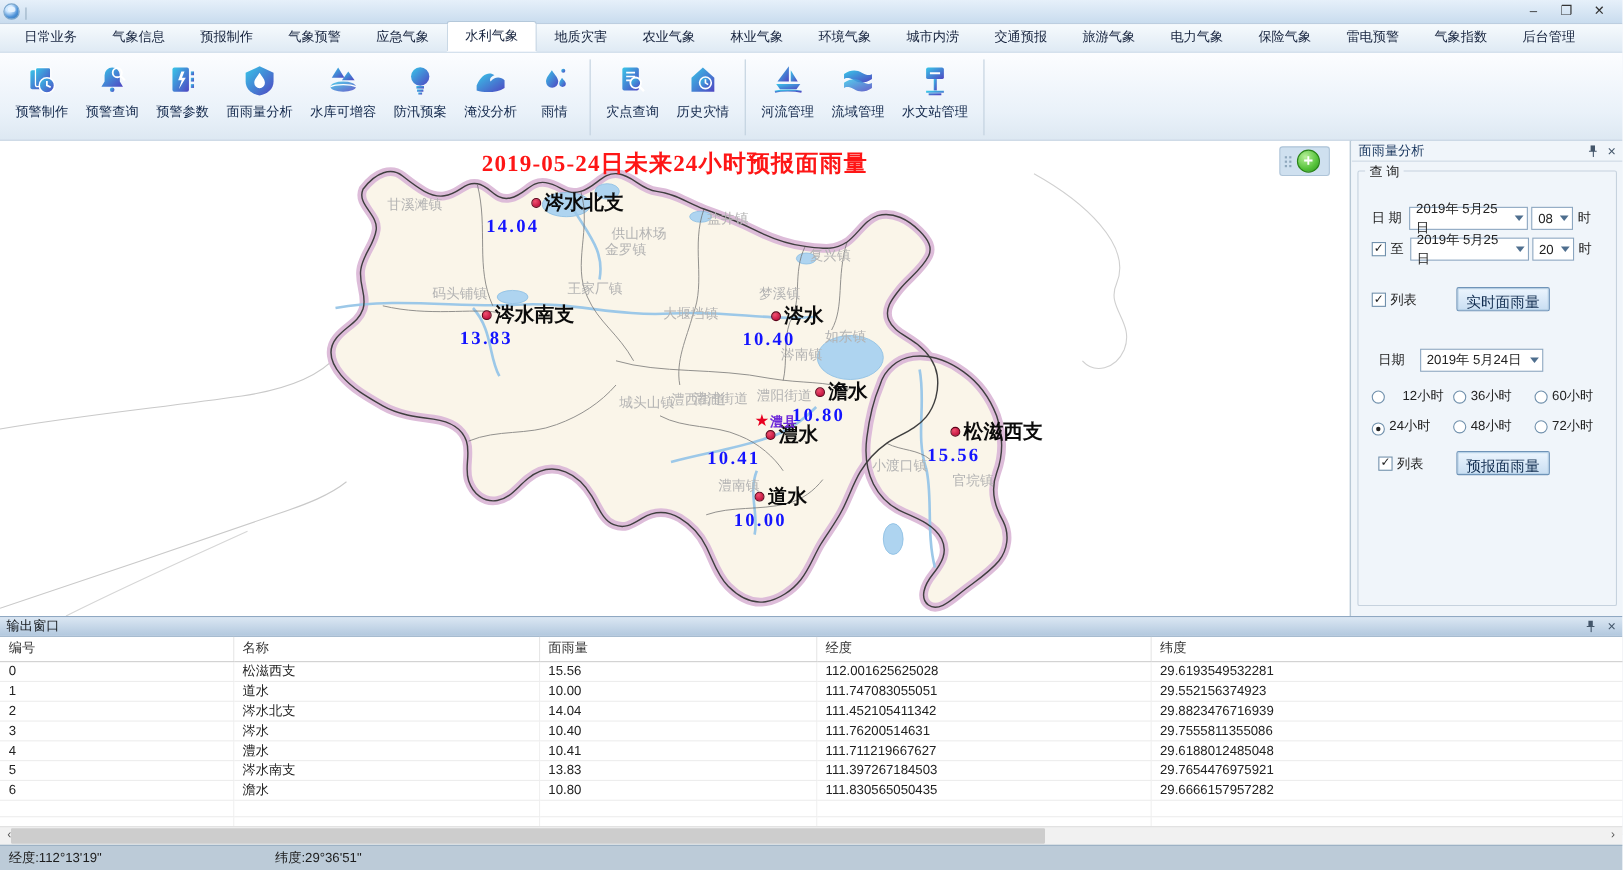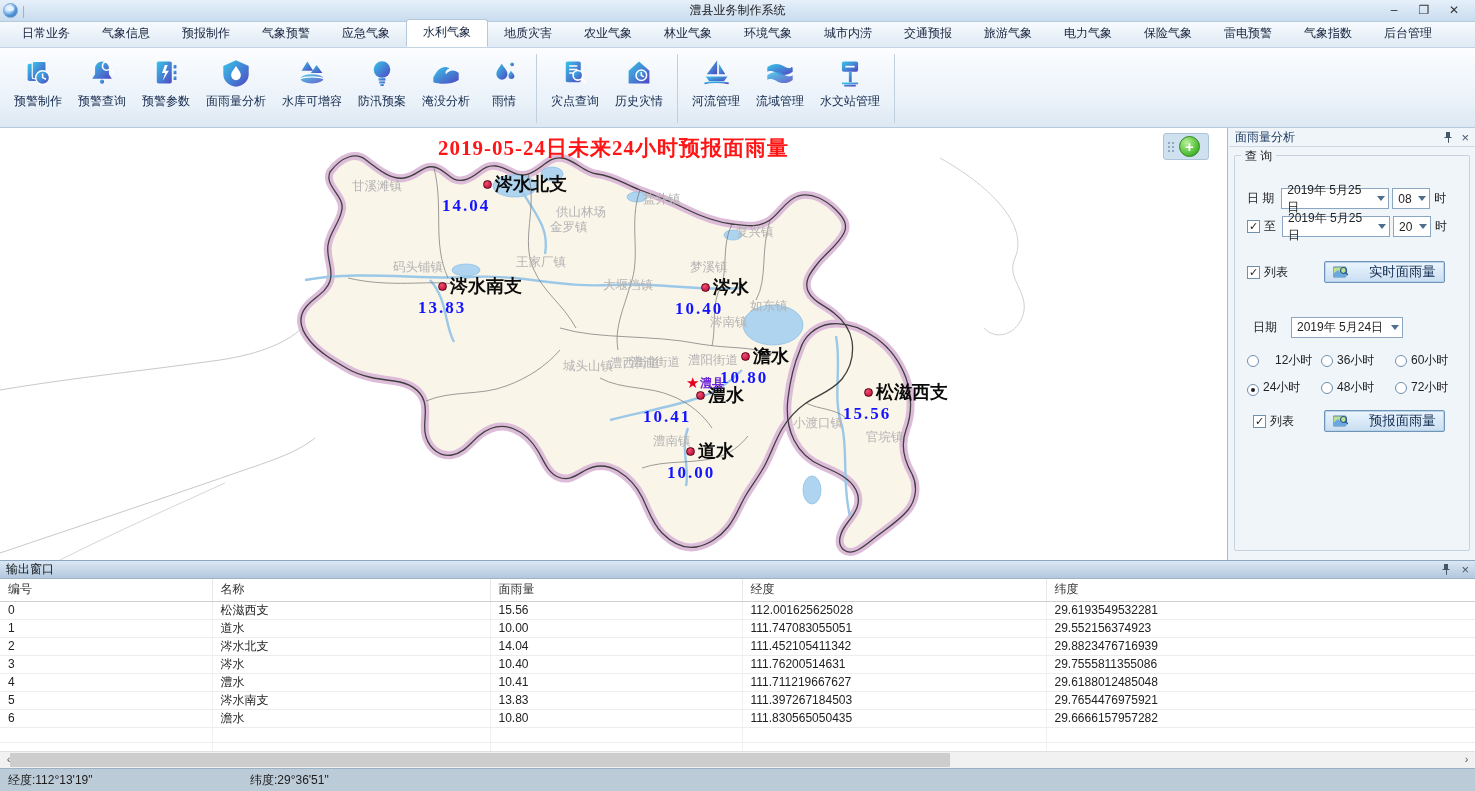--- a/index.html
+++ b/index.html
@@ -83,23 +83,23 @@
     justify-content:center; }
   .combo .arr::after{ content:""; border:4px solid transparent; border-top:5px solid #4e6e8e;
     margin-top:4px; }
   .cbx { width:13px; height:13px; background:#fff; border:1px solid #7090ac; color:#222;
     font-size:11px; line-height:11px; text-align:center; margin-right:4px; }
   .cbx.on::after { content:"✓"; }
   .radio { width:12px; height:12px; border:1px solid #7090ac; border-radius:50%; background:#fff;
     margin-right:4px; position:relative; }
   .radio.on::after { content:""; position:absolute; left:3px; top:3px; width:4px; height:4px;
     border-radius:50%; background:#222; }
-  .btn { height:22px; display:flex; align-items:center; gap:21px; padding:0 8px;
+  .btn { height:22px; display:flex; align-items:center; gap:4px; padding:0 8px;
     background:linear-gradient(#ecf5fe,#c9def2); border:1px solid #6f94b8; border-radius:2px;
-    box-shadow:0 0 0 1px #b8d2e8 inset; color:#0f2b4e; }
+    box-shadow:0 0 0 1px #b8d2e8 inset; color:#0f2b4e;flex-direction:column; }
   .btn svg { width:15px; height:13px; }
 
   
   .outwin { position:absolute; left:0; top:560px; width:1475px; height:208px; background:#fff; }
   .ow-head { height:19px; background:linear-gradient(#dbe7f3,#b2c8de);
     border-top:1px solid #8fa8c2; border-bottom:1px solid #9db4ca; display:flex;
     align-items:center; padding:0 6px; color:#14181c; }
   .ow-tools { margin-left:auto; display:flex; gap:10px; align-items:center; color:#44566a;}
   table.out { border-collapse:collapse; table-layout:fixed; width:1475px; }
   table.out th { text-align:left; font-weight:normal; color:#333; height:22px;
@@ -130,21 +130,20 @@
         <stop offset="1" stop-color="#4f46c2"></stop>
     </linearGradient>
   </defs>
 </svg>
 
 <div id="app">
 
   <div class="titlebar">
     <span class="app-icon"></span>
     <span class="tb-sep-v">|</span>
-    <span class="win-title">澧县业务制作系统</span>
     <span class="win-btns">
       <span class="win-btn">–</span>
       <span class="win-btn">❐</span>
       <span class="win-btn">✕</span>
     </span>
   </div>
 
   <div class="menubar">
       <div class="tab">日常业务</div>
       <div class="tab">气象信息</div>

